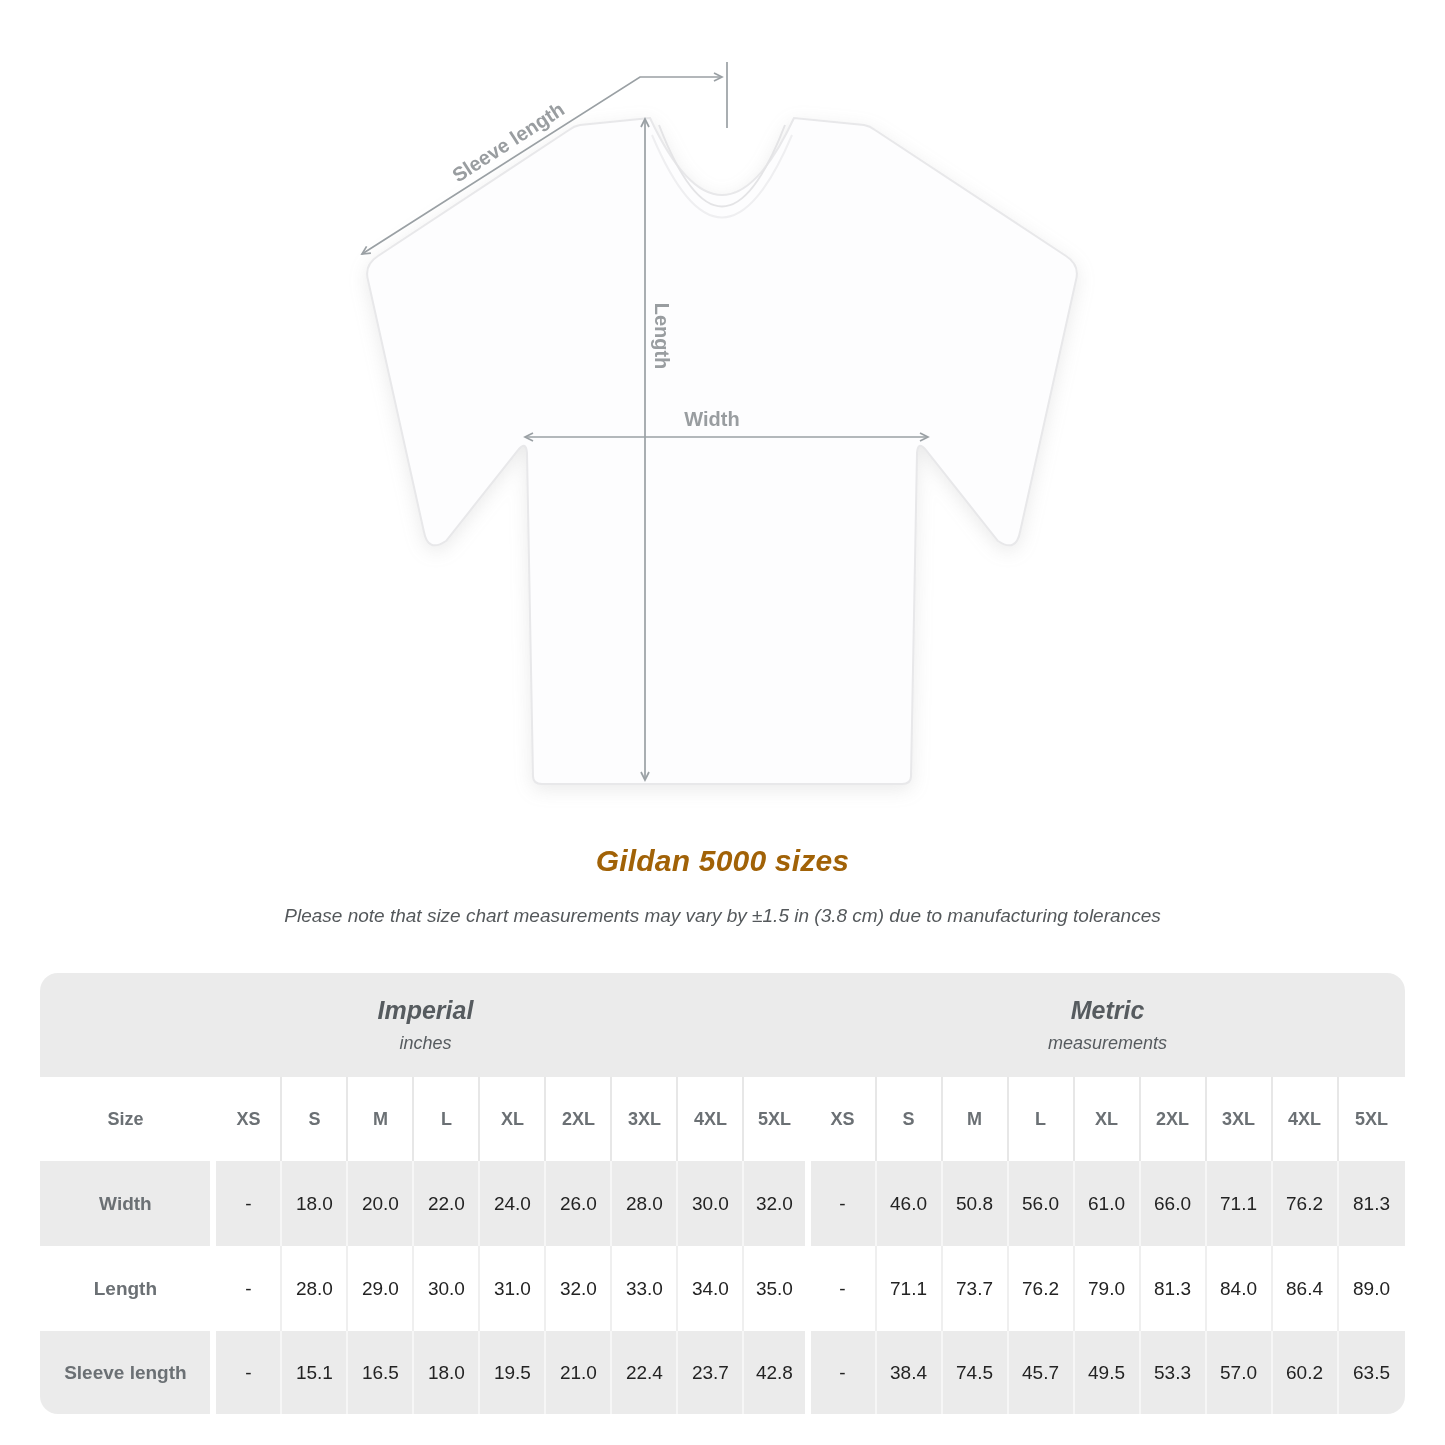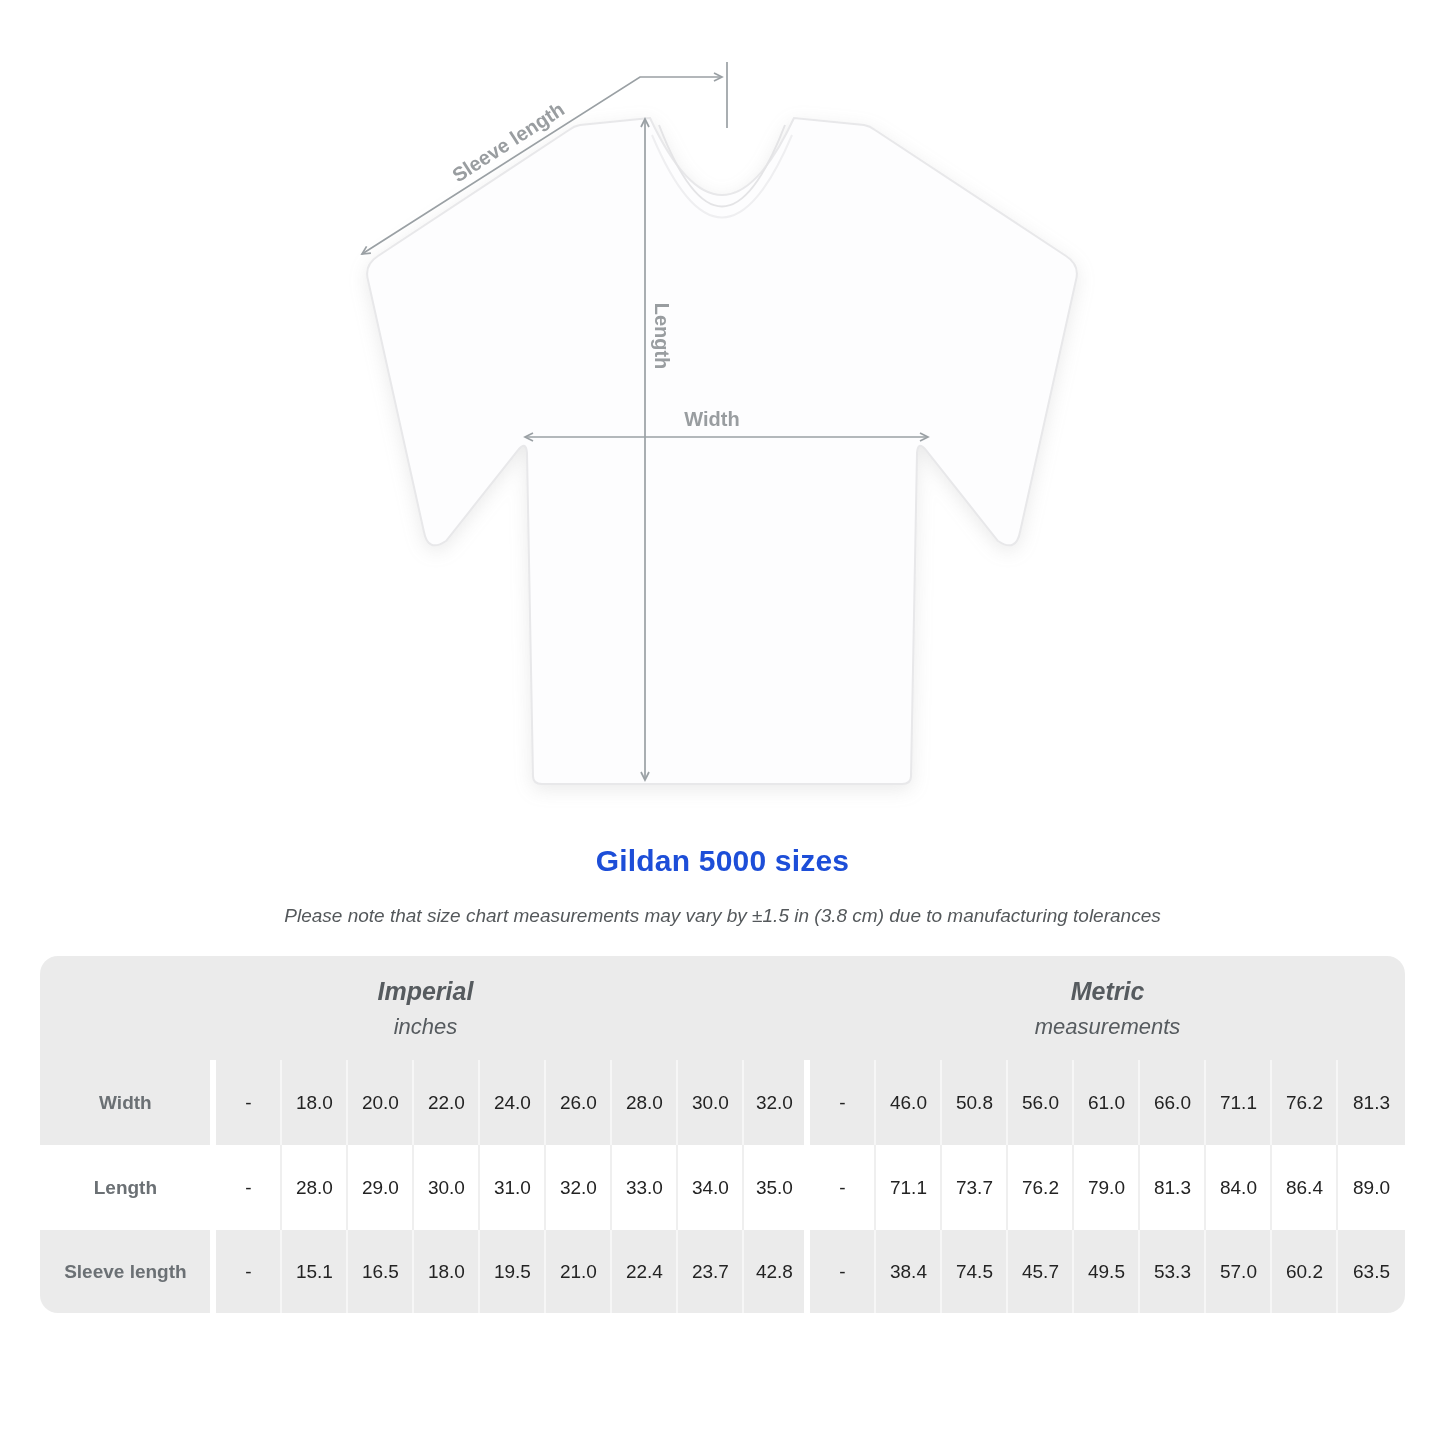--- a/index.html
+++ b/index.html
@@ -6,48 +6,49 @@
   html, body { background: #ffffff; }
   body {
     width: 1445px; height: 1445px;
     font-family: "Liberation Sans", "DejaVu Sans", sans-serif;
     overflow: hidden;
     position: relative;
   }
   .diagram-wrap { width: 1445px; height: 828px; position: relative; }
   .caption { text-align: center; margin-top: 16px; }
   .page-title {
-    font-size: 30px; font-weight: bold; color: #1d4ed8;
+    font-size: 30px; font-weight: bold; color: #a16207;
     letter-spacing: 0.2px;
+    font-style: italic;
   }
   .page-subtitle {
     margin-top: 27px;
     font-size: 19px; font-style: italic; color: #54585b;
   }
   table.size-chart {
-    margin: 29px auto 0 auto;
+    margin: 46px auto 0 auto;
     width: 1364px;
     table-layout: fixed;
     border-collapse: separate;
     border-spacing: 0;
   }
   col.c-label { width: 176px; }
   col.c-size  { width: 66px; }
   .size-chart td, .size-chart th {
     text-align: center; vertical-align: middle;
     font-weight: normal;
     overflow: hidden;
   }
   
   tr.band { height: 104px; }
   tr.band td { background: #ebebeb; }
   td.corner-tl { border-top-left-radius: 18px; }
   td.corner-tr { border-top-right-radius: 18px; }
   .unit-name { font-size: 25px; font-weight: bold; font-style: italic; color: #565b5f; }
-  .unit-sub  { font-size: 22px; font-style: italic; color: #565b5f; margin-top: 8px; }
+  .unit-sub  { font-size: 18px; font-style: italic; color: #565b5f; margin-top: 8px; }
   
   tr.head { height: 84px; }
   tr.head th { background: #ffffff; font-size: 18px; font-weight: bold; color: #6b7074; }
   tr.head .sep { border-right: 2px solid #e7e7e7; }
   
   tr.r { height: 85px; }
   tr.r td { font-size: 19px; color: #232323; }
   tr.r td.rowlabel { font-size: 19px; font-weight: bold; color: #6b7074; }
   tr.grey td { background: #ebebeb; }
   tr.grey .sep { border-right: 2px solid #f6f6f6; }
@@ -133,20 +134,41 @@
     <td colspan="10" class="corner-tl">
       <div class="unit-name">Imperial</div>
       <div class="unit-sub">inches</div>
     </td>
     <td colspan="9" class="corner-tr">
       <div class="unit-name">Metric</div>
       <div class="unit-sub">measurements</div>
     </td>
   </tr>
 
+  <tr class="head">
+    <th class="gap">Size</th>
+    <th class="sep">XS</th>
+    <th class="sep">S</th>
+    <th class="sep">M</th>
+    <th class="sep">L</th>
+    <th class="sep">XL</th>
+    <th class="sep">2XL</th>
+    <th class="sep">3XL</th>
+    <th class="sep">4XL</th>
+    <th class="gap">5XL</th>
+    <th class="sep">XS</th>
+    <th class="sep">S</th>
+    <th class="sep">M</th>
+    <th class="sep">L</th>
+    <th class="sep">XL</th>
+    <th class="sep">2XL</th>
+    <th class="sep">3XL</th>
+    <th class="sep">4XL</th>
+    <th>5XL</th>
+  </tr>
 
   <tr class="r grey">
     <td class="rowlabel gap">Width</td>
     <td class="sep">-</td>
     <td class="sep">18.0</td>
     <td class="sep">20.0</td>
     <td class="sep">22.0</td>
     <td class="sep">24.0</td>
     <td class="sep">26.0</td>
     <td class="sep">28.0</td>

